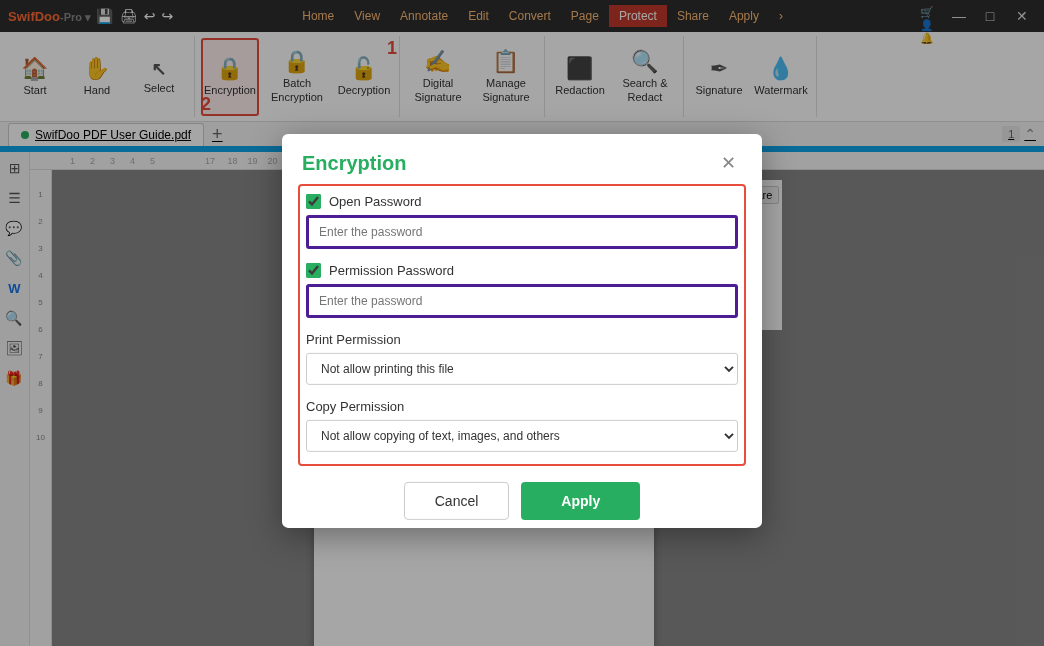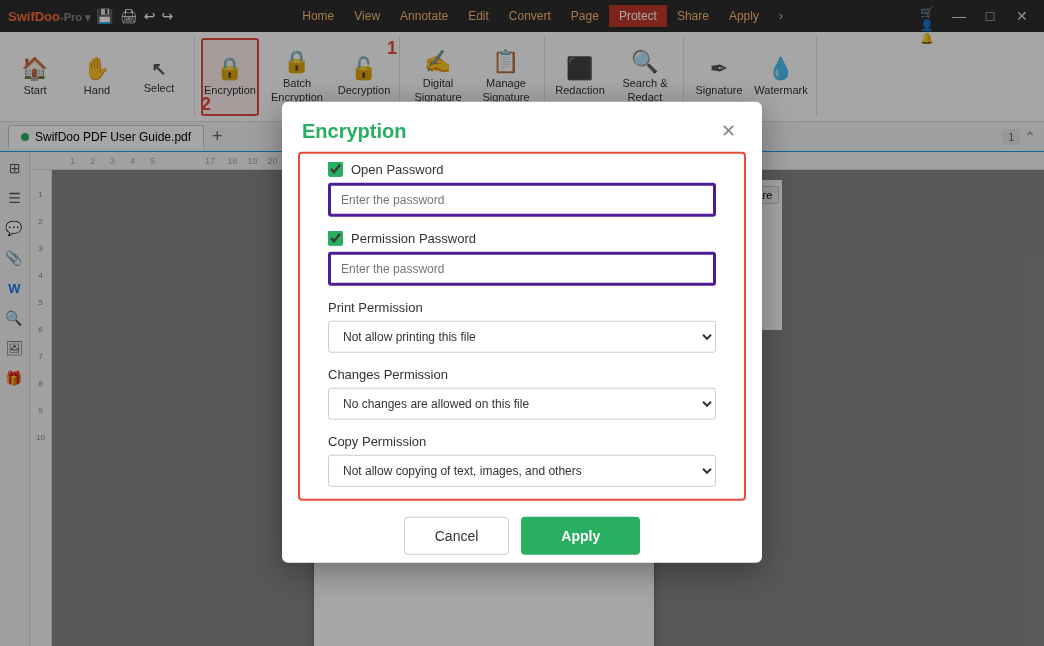--- a/index.html
+++ b/index.html
@@ -63,25 +63,26 @@
     .ribbon-btn.active-encryption { border: 2px solid #e74c3c; background: #fff0f0; }
     .ribbon-btn .icon { font-size: 22px; color: #555; }
     .ribbon-btn .icon.green { color: #27ae60; }
     .ribbon-btn .icon.red { color: #e74c3c; }
     .ribbon-btn-label { text-align: center; line-height: 1.2; }
 
     
     .tab-bar {
       height: 30px;
       background: #f5f5f5;
-      border-bottom: 1px solid #0ea5e9;
+      border-bottom: 6px solid #0ea5e9;
       display: flex;
       align-items: center;
       padding: 0 8px;
       gap: 4px;
+      text-decoration: underline;
     }
     .tab {
       background: #fff;
       border: 1px solid #ccc;
       border-bottom: none;
       padding: 4px 12px;
       font-size: 12px;
       cursor: pointer;
       border-radius: 3px 3px 0 0;
       display: flex;
@@ -280,21 +281,21 @@
     }
     .dialog-close {
       background: none;
       border: none;
       font-size: 18px;
       color: #888;
       cursor: pointer;
       padding: 2px 6px;
     }
     .dialog-body {
-      padding: 8px 28px;
+      padding: 8px 6px;
       border: 2px solid #e74c3c;
       margin: 0 16px 16px 16px;
       border-radius: 4px;
     }
     .dialog-section {
       margin-bottom: 14px;
     }
     .checkbox-row {
       display: flex;
       align-items: center;
@@ -589,28 +590,20 @@
 
     <div class="dialog-section">
       <div class="permission-label">Print Permission</div>
       <select class="permission-select">
         <option>Not allow printing this file</option>
         <option>Allow printing (low resolution)</option>
         <option>Allow printing (high resolution)</option>
       </select>
     </div>
 
-    <div class="dialog-section">
-      <div class="permission-label">Changes Permission</div>
-      <select class="permission-select">
-        <option>No changes are allowed on this file</option>
-        <option>Allow inserting, deleting pages</option>
-        <option>Allow filling form fields</option>
-      </select>
-    </div>
 
     <div class="dialog-section" style="margin-bottom:4px;">
       <div class="permission-label">Copy Permission</div>
       <select class="permission-select">
         <option>Not allow copying of text, images, and others</option>
         <option>Allow copying text and images</option>
       </select>
     </div>
   </div>
 

